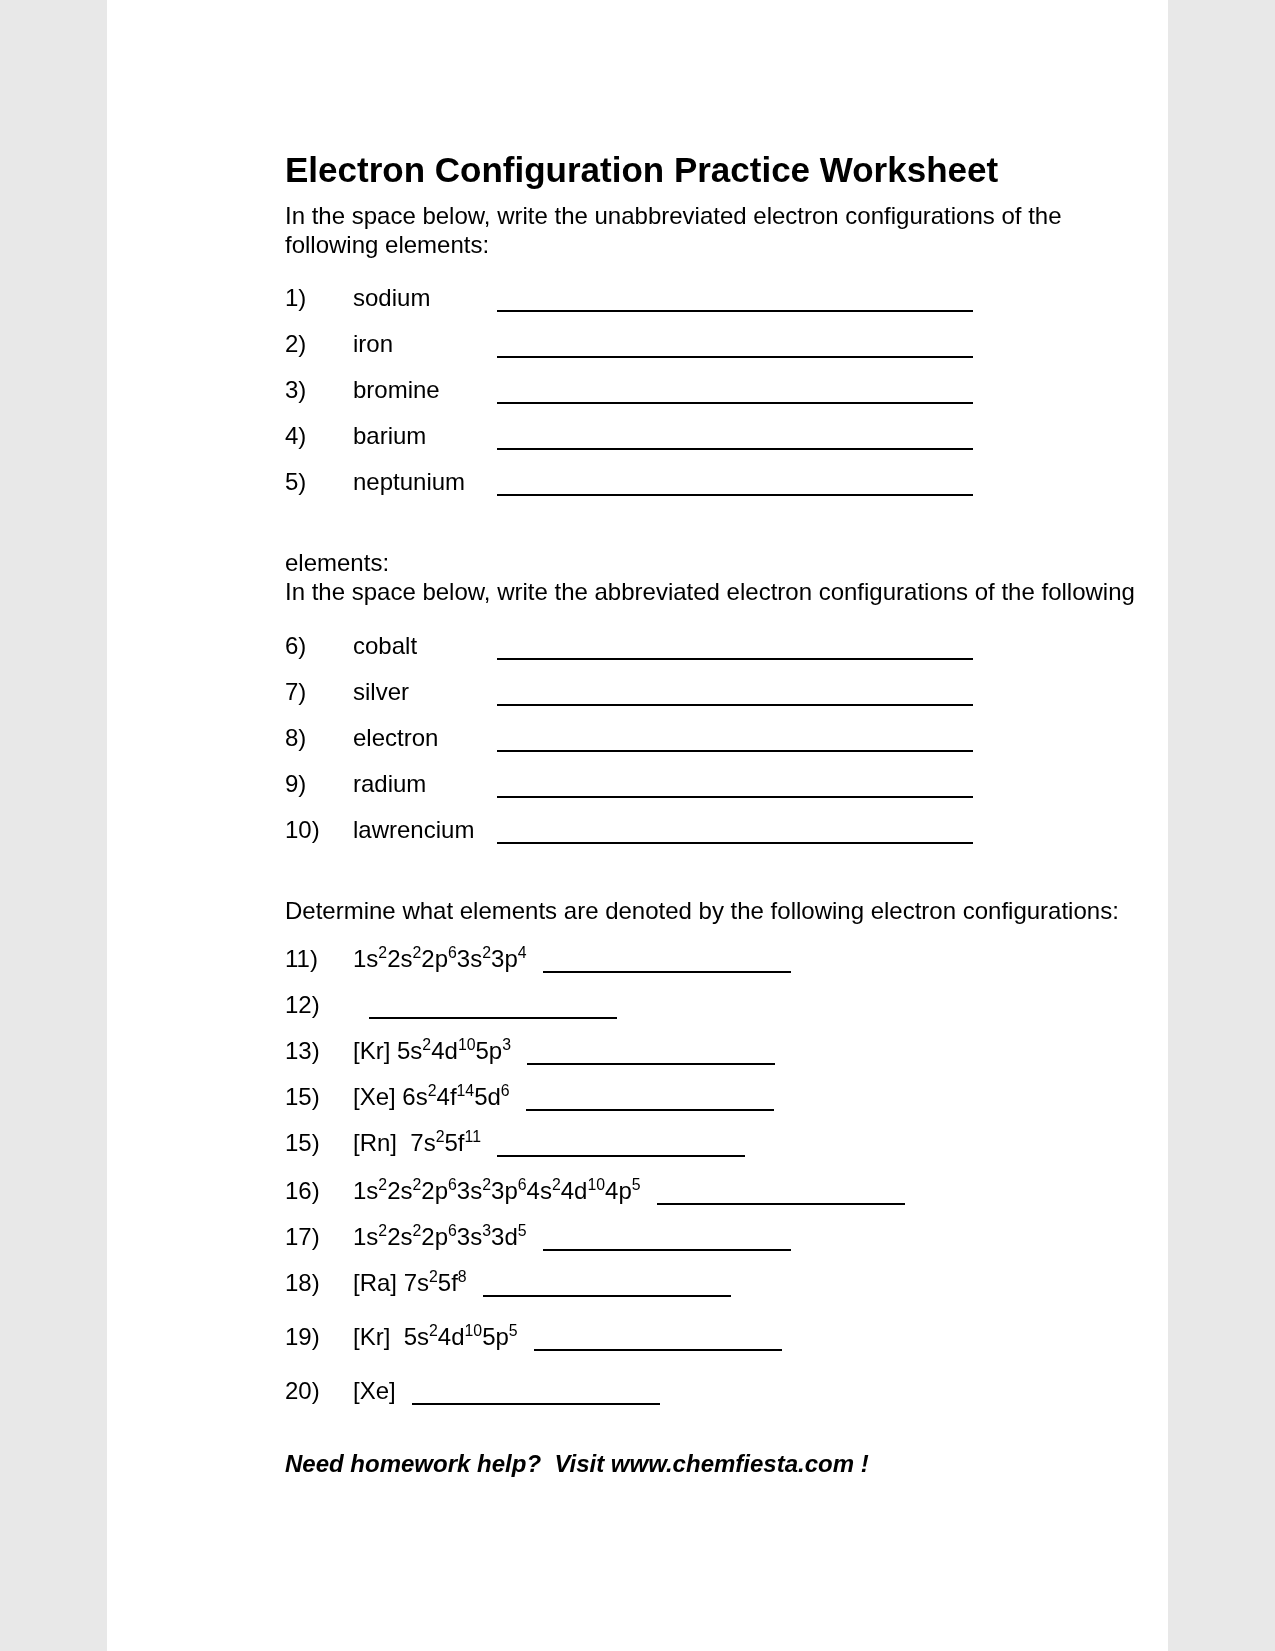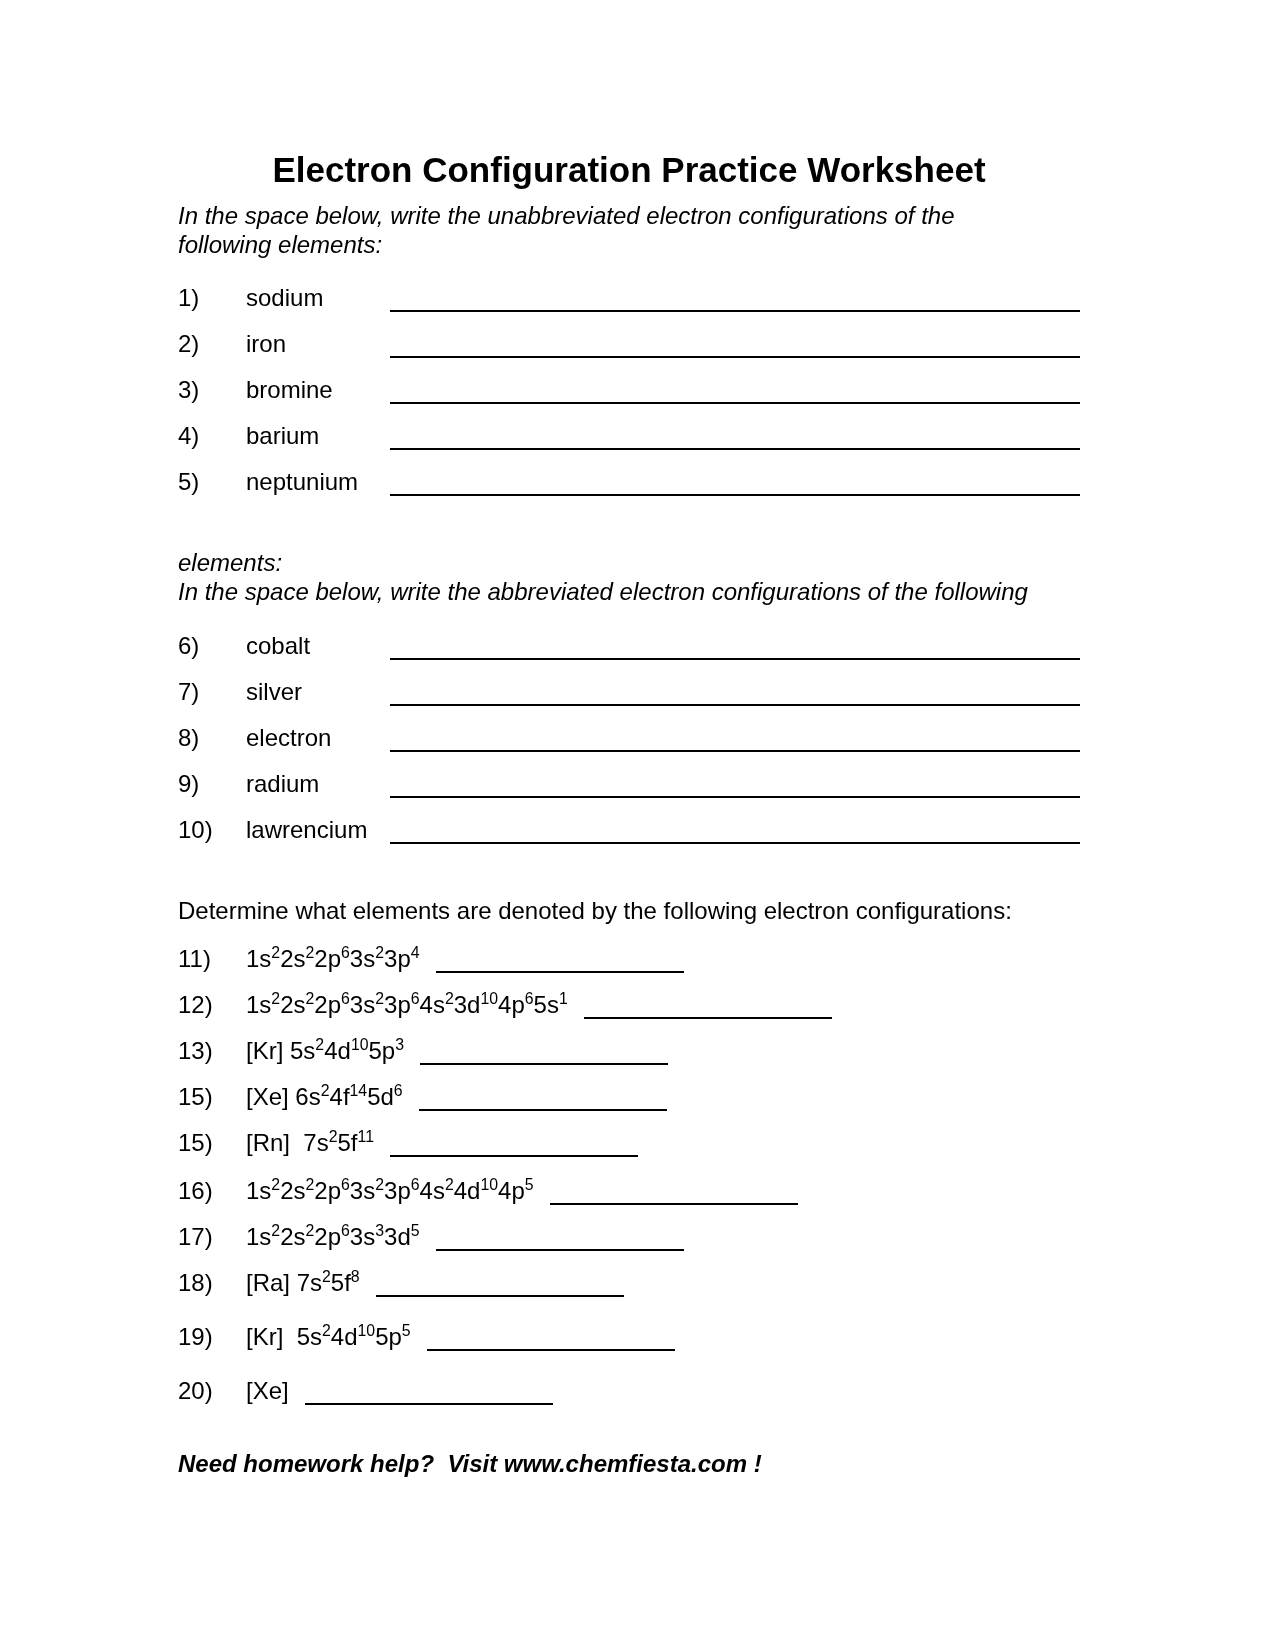--- a/index.html
+++ b/index.html
@@ -1,38 +1,38 @@
 <!DOCTYPE html>
 <html><head>
 <meta charset="utf-8">
 <style>
   html, body { margin: 0; padding: 0; background: #e8e8e8; }
   .page {
     position: relative;
-    width: 1275px;
+    width: 1061px;
     height: 1651px;
     margin: 0 auto;
     background: #ffffff;
     box-sizing: border-box;
     padding: 150px 195px 0 178px;
     font-family: "Liberation Sans", sans-serif;
     font-size: 24px;
     color: #000000;
     overflow: hidden;
   }
   .title {
     margin: 0;
     text-align: center;
     font-size: 35px;
     line-height: 40px;
     font-weight: bold;
     white-space: pre;
   }
   .instruction { line-height: 29px; white-space: pre; }
-  .instruction.italic { font-style: italic; }
+  .instruction.italic { }
   .instruction div { white-space: pre; }
 
   .items { }
   .row {
     display: flex;
     align-items: flex-end;
     height: 46px;
     padding-bottom: 6px;
     box-sizing: border-box;
   }
@@ -138,21 +138,20 @@
       <section class="ws-section">
         <div class="instruction"><div>Determine what elements are denoted by the following electron configurations:</div></div>
         <div class="items">
           <div class="row">
             <span class="num">11)</span>
             <span class="config">1s<sup>2</sup>2s<sup>2</sup>2p<sup>6</sup>3s<sup>2</sup>3p<sup>4</sup></span>
             <span class="blank short"></span>
           </div>
           <div class="row">
             <span class="num">12)</span>
-            <span class="config">1s<sup>2</sup>2s<sup>2</sup>2p<sup>6</sup>3s<sup>2</sup>3p<sup>6</sup>4s<sup>2</sup>3d<sup>10</sup>4p<sup>6</sup>5s<sup>1</sup></span>
             <span class="blank short"></span>
           </div>
           <div class="row">
             <span class="num">13)</span>
             <span class="config">[Kr] 5s<sup>2</sup>4d<sup>10</sup>5p<sup>3</sup></span>
             <span class="blank short"></span>
           </div>
           <div class="row">
             <span class="num">15)</span>
             <span class="config">[Xe] 6s<sup>2</sup>4f<sup>14</sup>5d<sup>6</sup></span>

